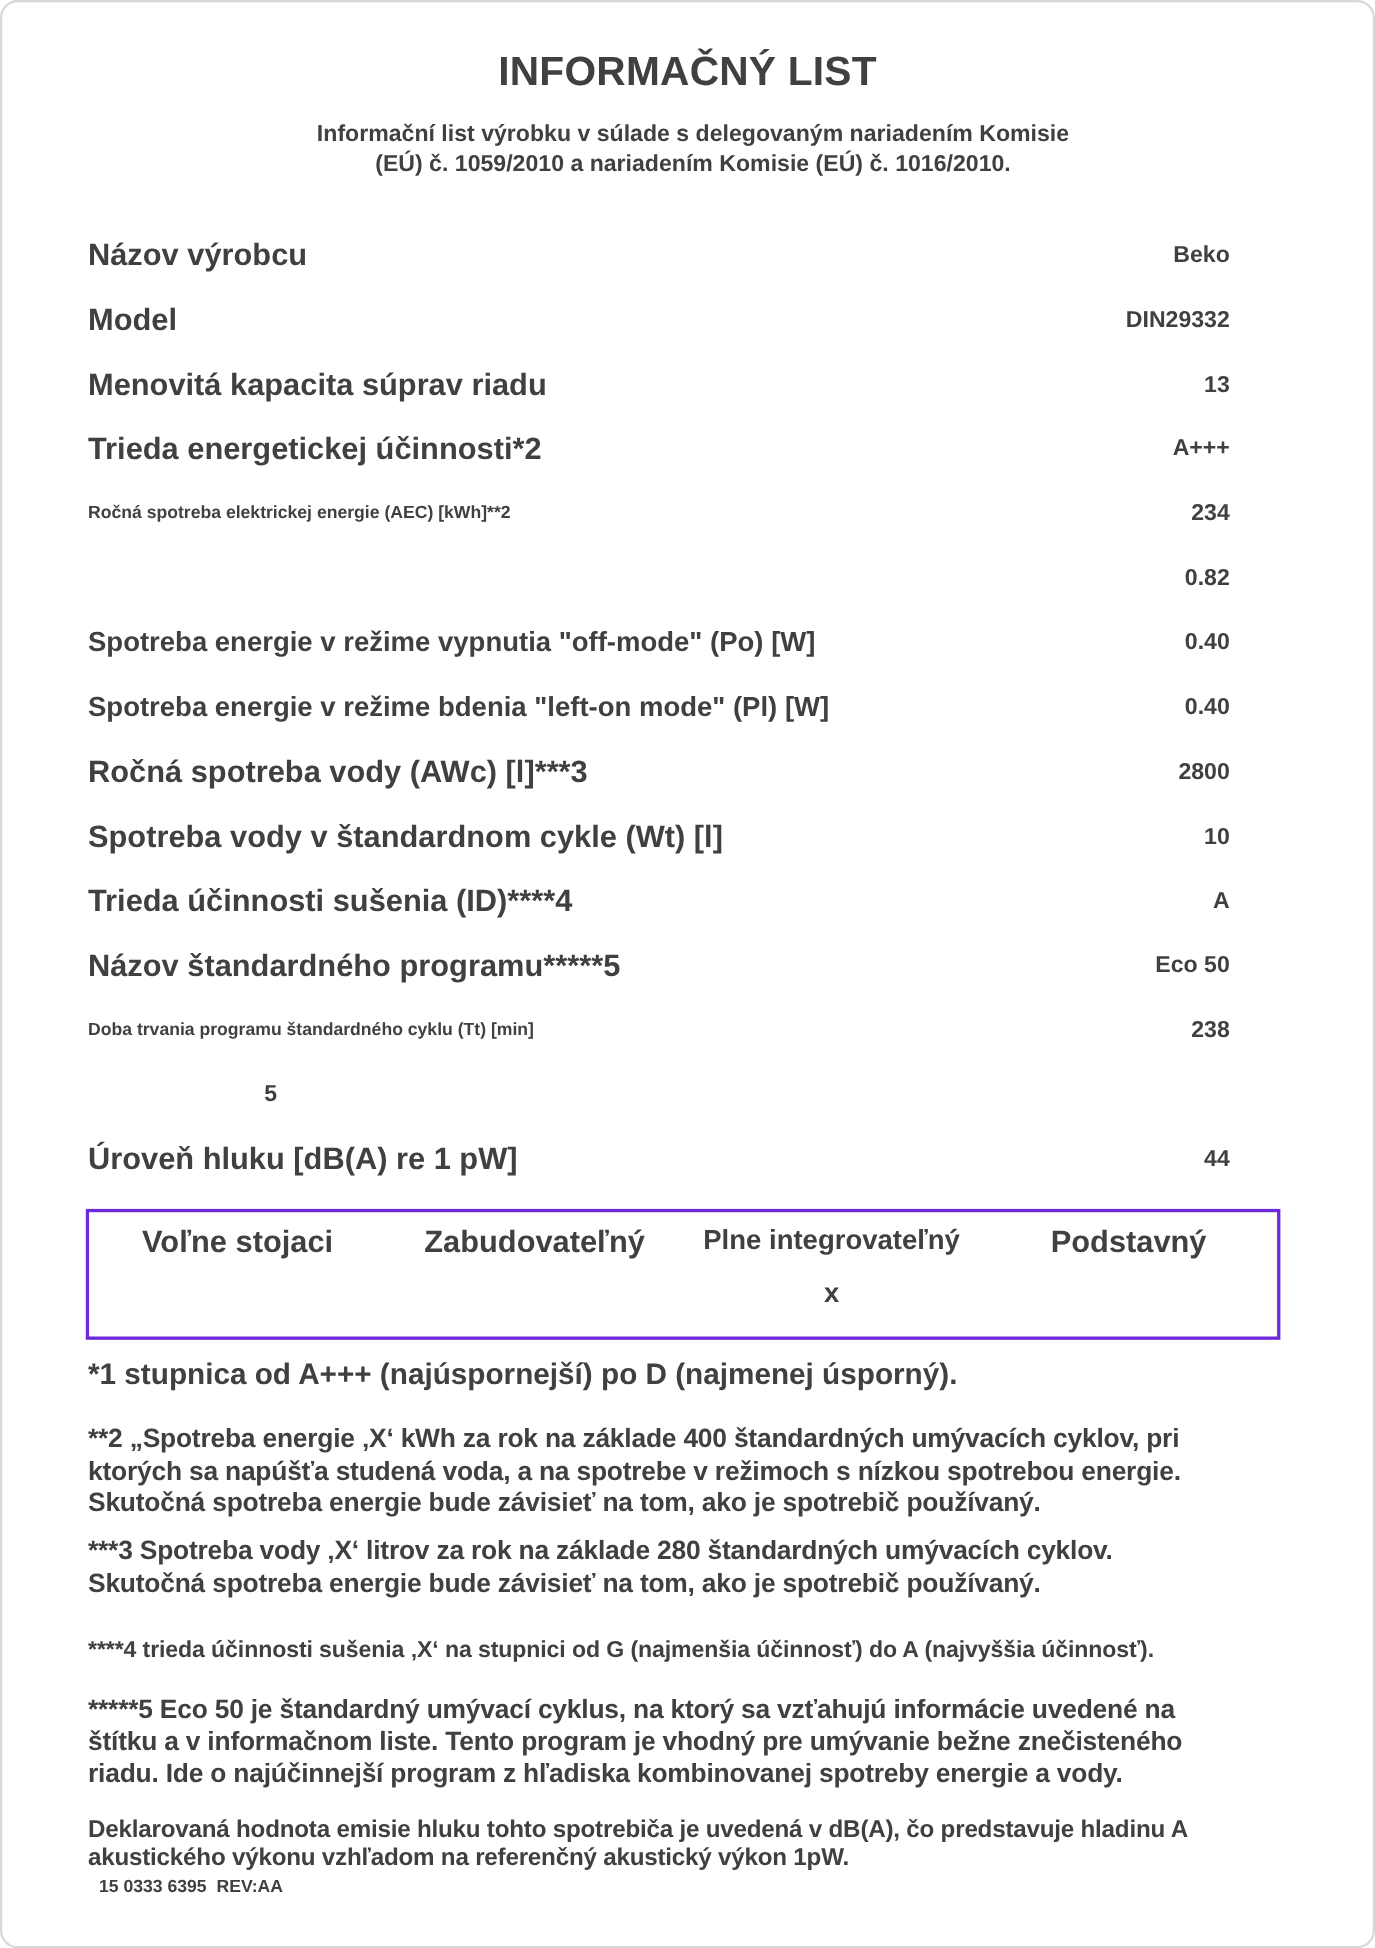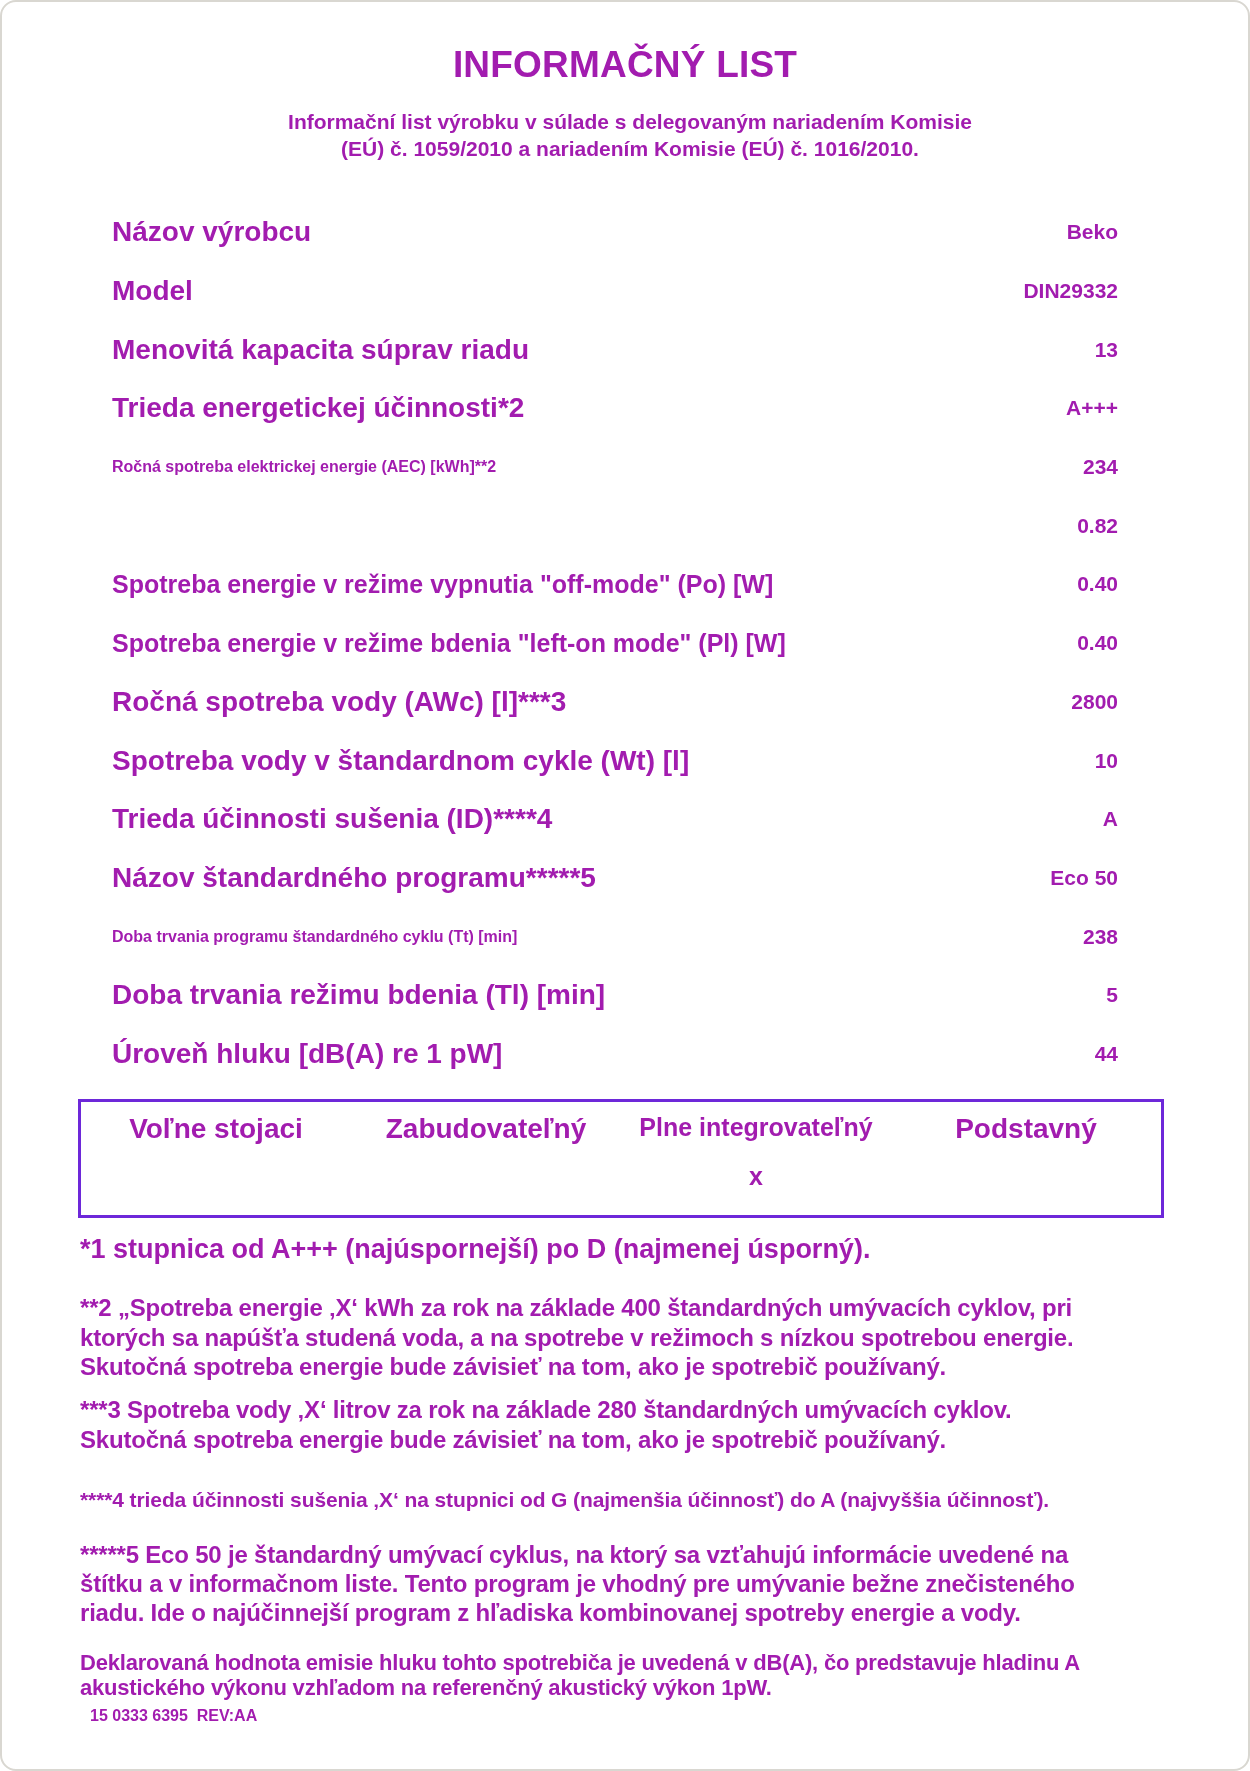--- a/index.html
+++ b/index.html
@@ -5,41 +5,41 @@
   html,body { margin:0; padding:0; background:#ffffff; }
   .page {
     position:relative;
     width:1250px; height:1771px;
     background:#ffffff;
     border:2px solid #d9d7d1;
     border-radius:16px;
     box-sizing:border-box;
     font-family:"Liberation Sans", sans-serif;
     font-weight:bold;
-    color:#a21caf;
+    color:#404040;
     overflow:hidden;
   }
   .title {
     position:absolute; top:42px; left:0; right:0;
     text-align:center;
     font-size:37px;
     letter-spacing:0.2px;
     white-space:pre-line;
   }
   .subtitle {
     position:absolute; top:106px; left:0; right:0;
     text-align:center;
     font-size:21px;
     line-height:27px;
     white-space:pre-line;
     padding-left:10px;
   }
   .rows { position:absolute; top:201px; left:0; right:0; }
   .row { display:flex; align-items:center; height:58.7px; }
-  .row .label { flex:1; padding-left:110px; font-size:28px; }
+  .row .label { flex:1; padding-left:78px; font-size:28px; }
   .row.mid .label { font-size:25px; }
   .row.small .label { font-size:16px; }
   .row .value { flex:none; width:250px; margin-right:130px; text-align:right; font-size:21px; }
   .inst-box {
     position:absolute; left:76px; top:1097px;
     width:1086px; height:119px;
     border:3px solid #6d28d9;
     box-sizing:border-box;
     background:#fff;
   }
@@ -126,21 +126,20 @@
     <div class="label">Názov štandardného programu*****5</div>
     <div class="value">Eco 50</div>
   </div>
 
   <div class="row small">
     <div class="label">Doba trvania programu štandardného cyklu (Tt) [min]</div>
     <div class="value">238</div>
   </div>
 
   <div class="row">
-    <div class="label">Doba trvania režimu bdenia (Tl) [min]</div>
     <div class="value">5</div>
   </div>
 
   <div class="row">
     <div class="label">Úroveň hluku [dB(A) re 1 pW]</div>
     <div class="value">44</div>
   </div>
 </div>
 
   <div class="inst-box">

